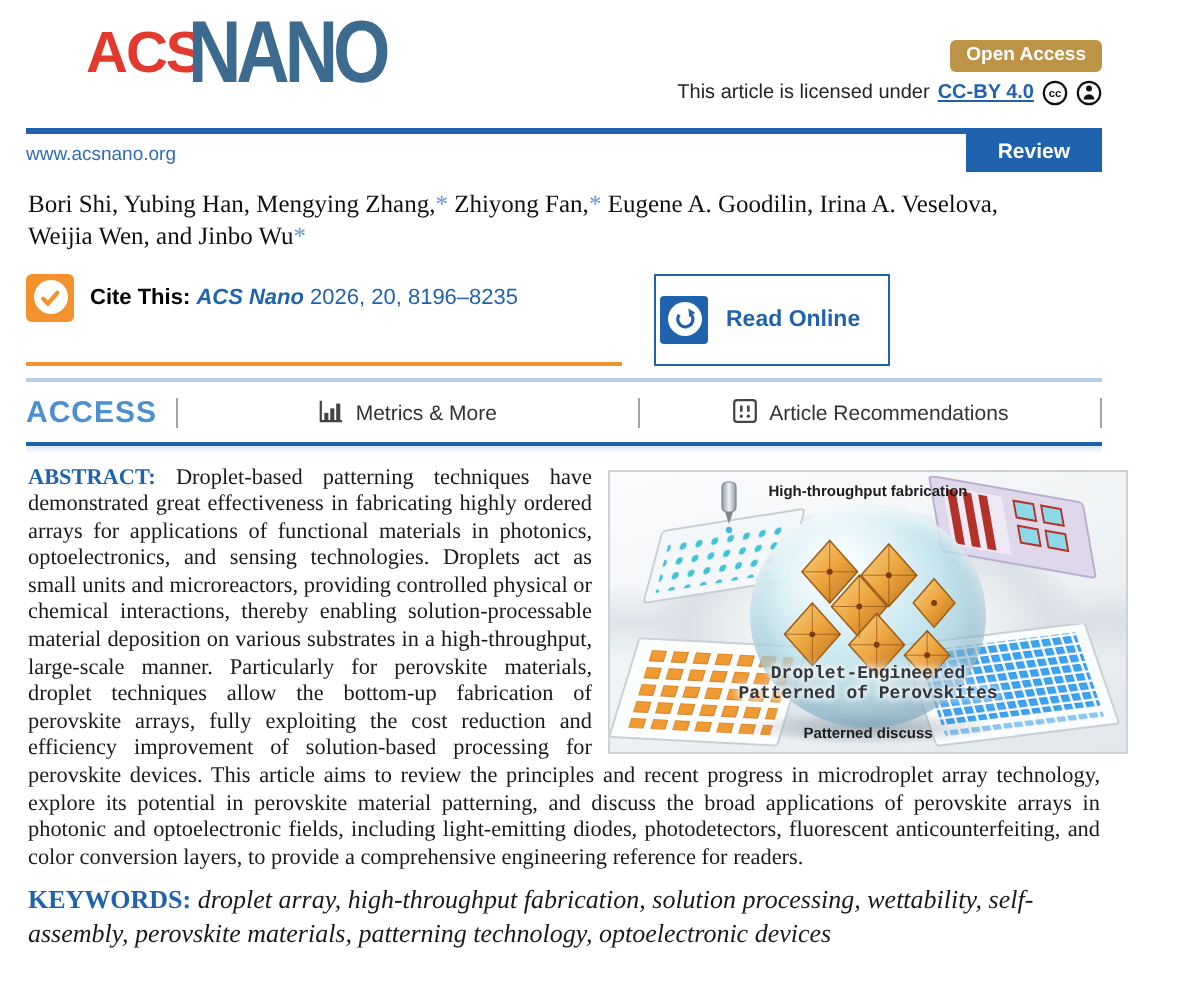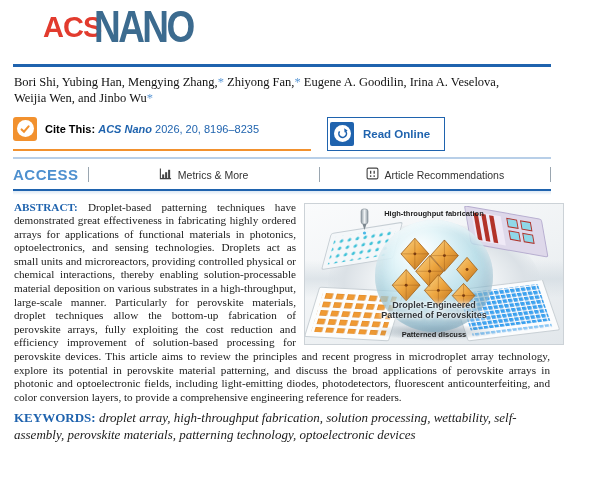--- a/index.html
+++ b/index.html
@@ -22,21 +22,21 @@
   .rule-blue { height:3px; background:#1f63ae; margin:0 13px; }
   .under-rule { display:flex; justify-content:space-between; align-items:flex-start; margin:0 13px; height:20px; }
   .site-url { color:#2e6cb5; font-size:9.5px; padding-top:5px; cursor:pointer; }
   .review-badge { background:#1f63ae; color:#fff; font-size:10.5px; font-weight:700; padding:3px 16px 4px; }
   
   .title { margin:10px 14px 0; font-size:17.5px; line-height:1.2; font-weight:700; color:#000; letter-spacing:-.2px; }
   .authors { margin:7px 14px 0; font-family:"Liberation Serif", serif; font-size:12.5px; line-height:1.3; color:#111; }
   .author-star { color:#5b97d4; cursor:pointer; }
   
   .cite-row { display:flex; align-items:stretch; gap:16px; margin:10px 13px 0; }
-  .cite-this { display:flex; align-items:center; gap:8px; flex:0 0 298px; border-bottom:2.5px solid #f2912e; padding-bottom:8px; cursor:pointer; }
+  .cite-this { display:flex; align-items:center; gap:8px; flex:0 0 298px; border-bottom:2.5px solid #f2912e; padding-bottom:20px; cursor:pointer; }
   .cite-icon-box { width:24px; height:24px; background:#f2912e; border-radius:3px; display:flex; align-items:center; justify-content:center; flex:none; }
   .cite-icon-circle { width:17px; height:17px; background:#fff; border-radius:50%; display:flex; align-items:center; justify-content:center; }
   .cite-text { font-size:11px; white-space:nowrap; }
   .cite-label { font-weight:700; color:#000; }
   .cite-journal { color:#1f63ae; font-style:italic; font-weight:700; }
   .cite-rest { color:#1f63ae; }
   .read-online { display:flex; align-items:center; gap:9px; border:1.5px solid #1f63ae; padding:2px 14px 2px 2px; cursor:pointer; }
   .ro-icon-box { width:24px; height:24px; background:#1f63ae; border-radius:2px; display:flex; align-items:center; justify-content:center; }
   .ro-circle { width:17px; height:17px; background:#fff; border-radius:50%; display:flex; align-items:center; justify-content:center; }
   .ro-label { color:#1f63ae; font-weight:700; font-size:11.5px; white-space:nowrap; }
@@ -69,37 +69,61 @@
             background:radial-gradient(circle at 37% 27%, rgba(255,255,255,.97) 0%, rgba(228,246,250,.92) 22%,
                         rgba(168,217,230,.68) 52%, rgba(122,172,196,.5) 78%, rgba(128,158,178,.4) 100%);
             box-shadow: inset 0 -12px 18px rgba(96,136,158,.28), inset 0 4px 8px rgba(255,255,255,.8); }
   .octa-wrap { position:absolute; left:50%; top:47%; transform:translate(-50%,-50%); line-height:0; }
   .corner { position:absolute; line-height:0; }
   .gfx-label-top { position:absolute; top:3px; left:0; width:100%; text-align:center;
                    font-family:"Liberation Sans", sans-serif; font-size:7.5px; font-weight:700; color:#1d1d1d; }
   .gfx-label-bottom { position:absolute; bottom:2px; left:0; width:100%; text-align:center;
                    font-family:"Liberation Sans", sans-serif; font-size:7.5px; font-weight:700; color:#1d1d1d; }
   .gfx-label-center { position:absolute; bottom:23px; left:0; width:100%; text-align:center;
-                   font-family:Liberation Sans, sans-serif; font-size:9px; line-height:1.15; font-weight:700; color:#32363a;
+                   font-family:Liberation Mono, monospace; font-size:9px; line-height:1.15; font-weight:700; color:#32363a;
                    text-shadow:0 0 3px #fff, 0 0 5px #fff, 0 0 7px #fff; }
 </style>
 </head>
 <body>
 
 <div class="page">
 
   <div class="masthead">
     <div class="logo">
       <span class="logo-acs">ACS</span>
       <span class="logo-nano">NANO</span>
     </div>
+    <div class="mast-right">
+      <span class="open-access-badge">Open Access</span>
+      <div class="license-line">
+        <span>This article is licensed under</span>
+        <a class="license-link">CC-BY 4.0</a>
+        <span class="cc-icon">
+          <svg width="13" height="13" viewBox="0 0 13 13">
+              <circle cx="6.5" cy="6.5" r="5.6" fill="#fff" stroke="#111" stroke-width="1.1"></circle>
+              <text x="6.5" y="8.6" text-anchor="middle" font-size="5.6" font-weight="bold" font-family="Liberation Sans, sans-serif" fill="#111">cc</text>
+            </svg>
+        </span>
+        <span class="cc-icon">
+          <svg width="13" height="13" viewBox="0 0 13 13">
+              <circle cx="6.5" cy="6.5" r="5.6" fill="#fff" stroke="#111" stroke-width="1.1"></circle>
+              <circle cx="6.5" cy="4.2" r="1.5" fill="#111"></circle>
+              <path d="M3.8 9.8 a2.7 2.7 0 0 1 5.4 0 Z" fill="#111"></path>
+            </svg>
+        </span>
+      </div>
+    </div>
   </div>
 
   <div class="rule-blue"></div>
 
+  <div class="under-rule">
+    <a class="site-url">www.acsnano.org</a>
+    <span class="review-badge">Review</span>
+  </div>
 
 
   <p class="authors">
     <span>Bori Shi, Yubing Han, Mengying Zhang,</span><span class="author-star">*</span><span> Zhiyong Fan,</span><span class="author-star">*</span><span> Eugene A. Goodilin, Irina A. Veselova,</span><br>
     <span>Weijia Wen, and Jinbo Wu</span><span class="author-star">*</span>
   </p>
 
   <div class="cite-row">
     <div class="cite-this">
       <span class="cite-icon-box">

